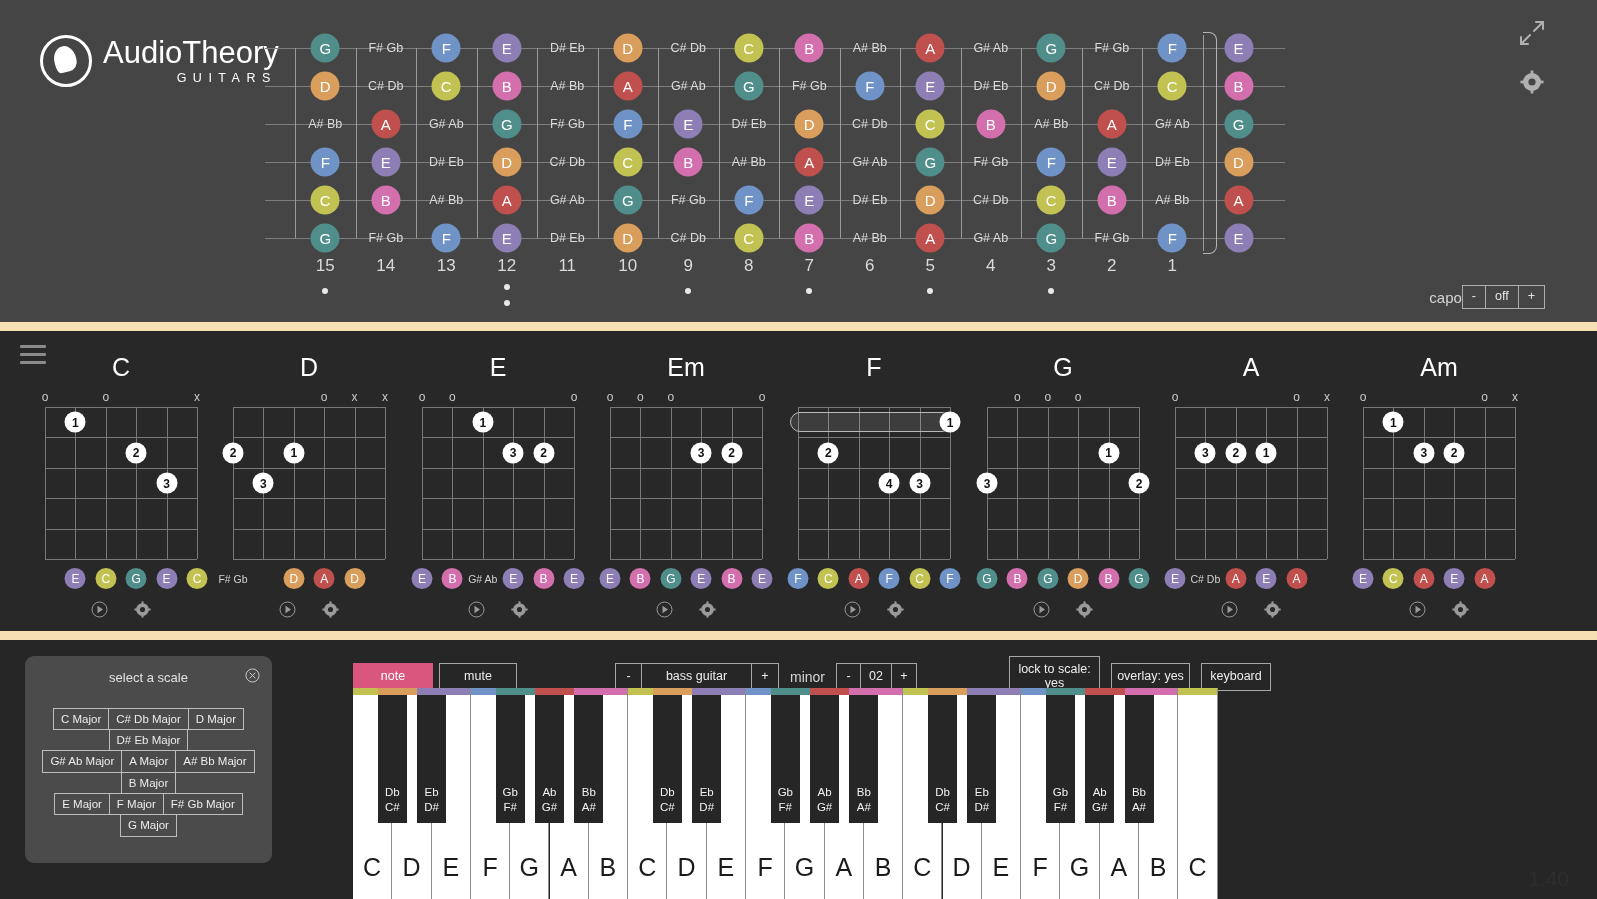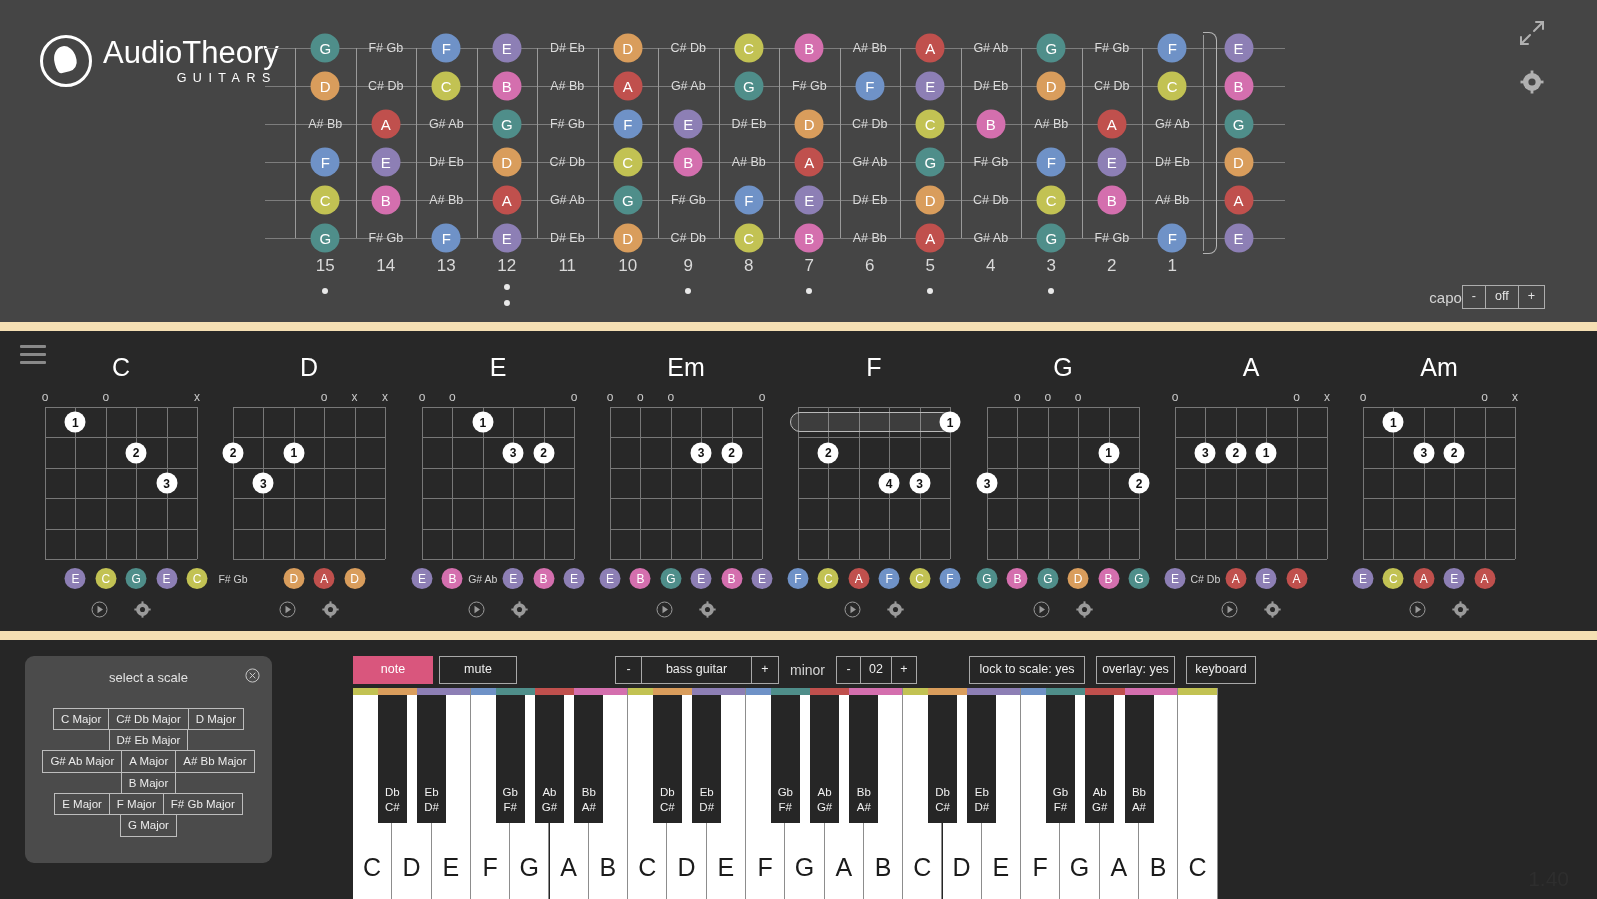--- a/index.html
+++ b/index.html
@@ -764,21 +764,21 @@
         <div style="width:26px">-</div>
         <div style="width:110px">bass guitar</div>
         <div style="width:26px">+</div>
       </div>
       <div class="tb-lbl">minor</div>
       <div class="stepper">
         <div style="width:24px">-</div>
         <div style="width:31px">02</div>
         <div style="width:24px">+</div>
       </div>
-      <div class="tb" style="width:116px;margin-left:52px">lock to scale: yes</div>
+      <div class="tb" style="width:91px;margin-left:92px">lock to scale: yes</div>
       <div class="tb" style="width:79px;margin-left:11px">overlay: yes</div>
       <div class="tb" style="width:70px;margin-left:11px">keyboard</div>
     </div>
 
     <div id="version">1.40</div>
   </div>
 
   <div id="piano" style="width: 864.6px;">
       <div class="wk" style="left: 0px; width: 39.3px;">
         <div class="strip" style="background: rgb(194, 194, 83);"></div>

